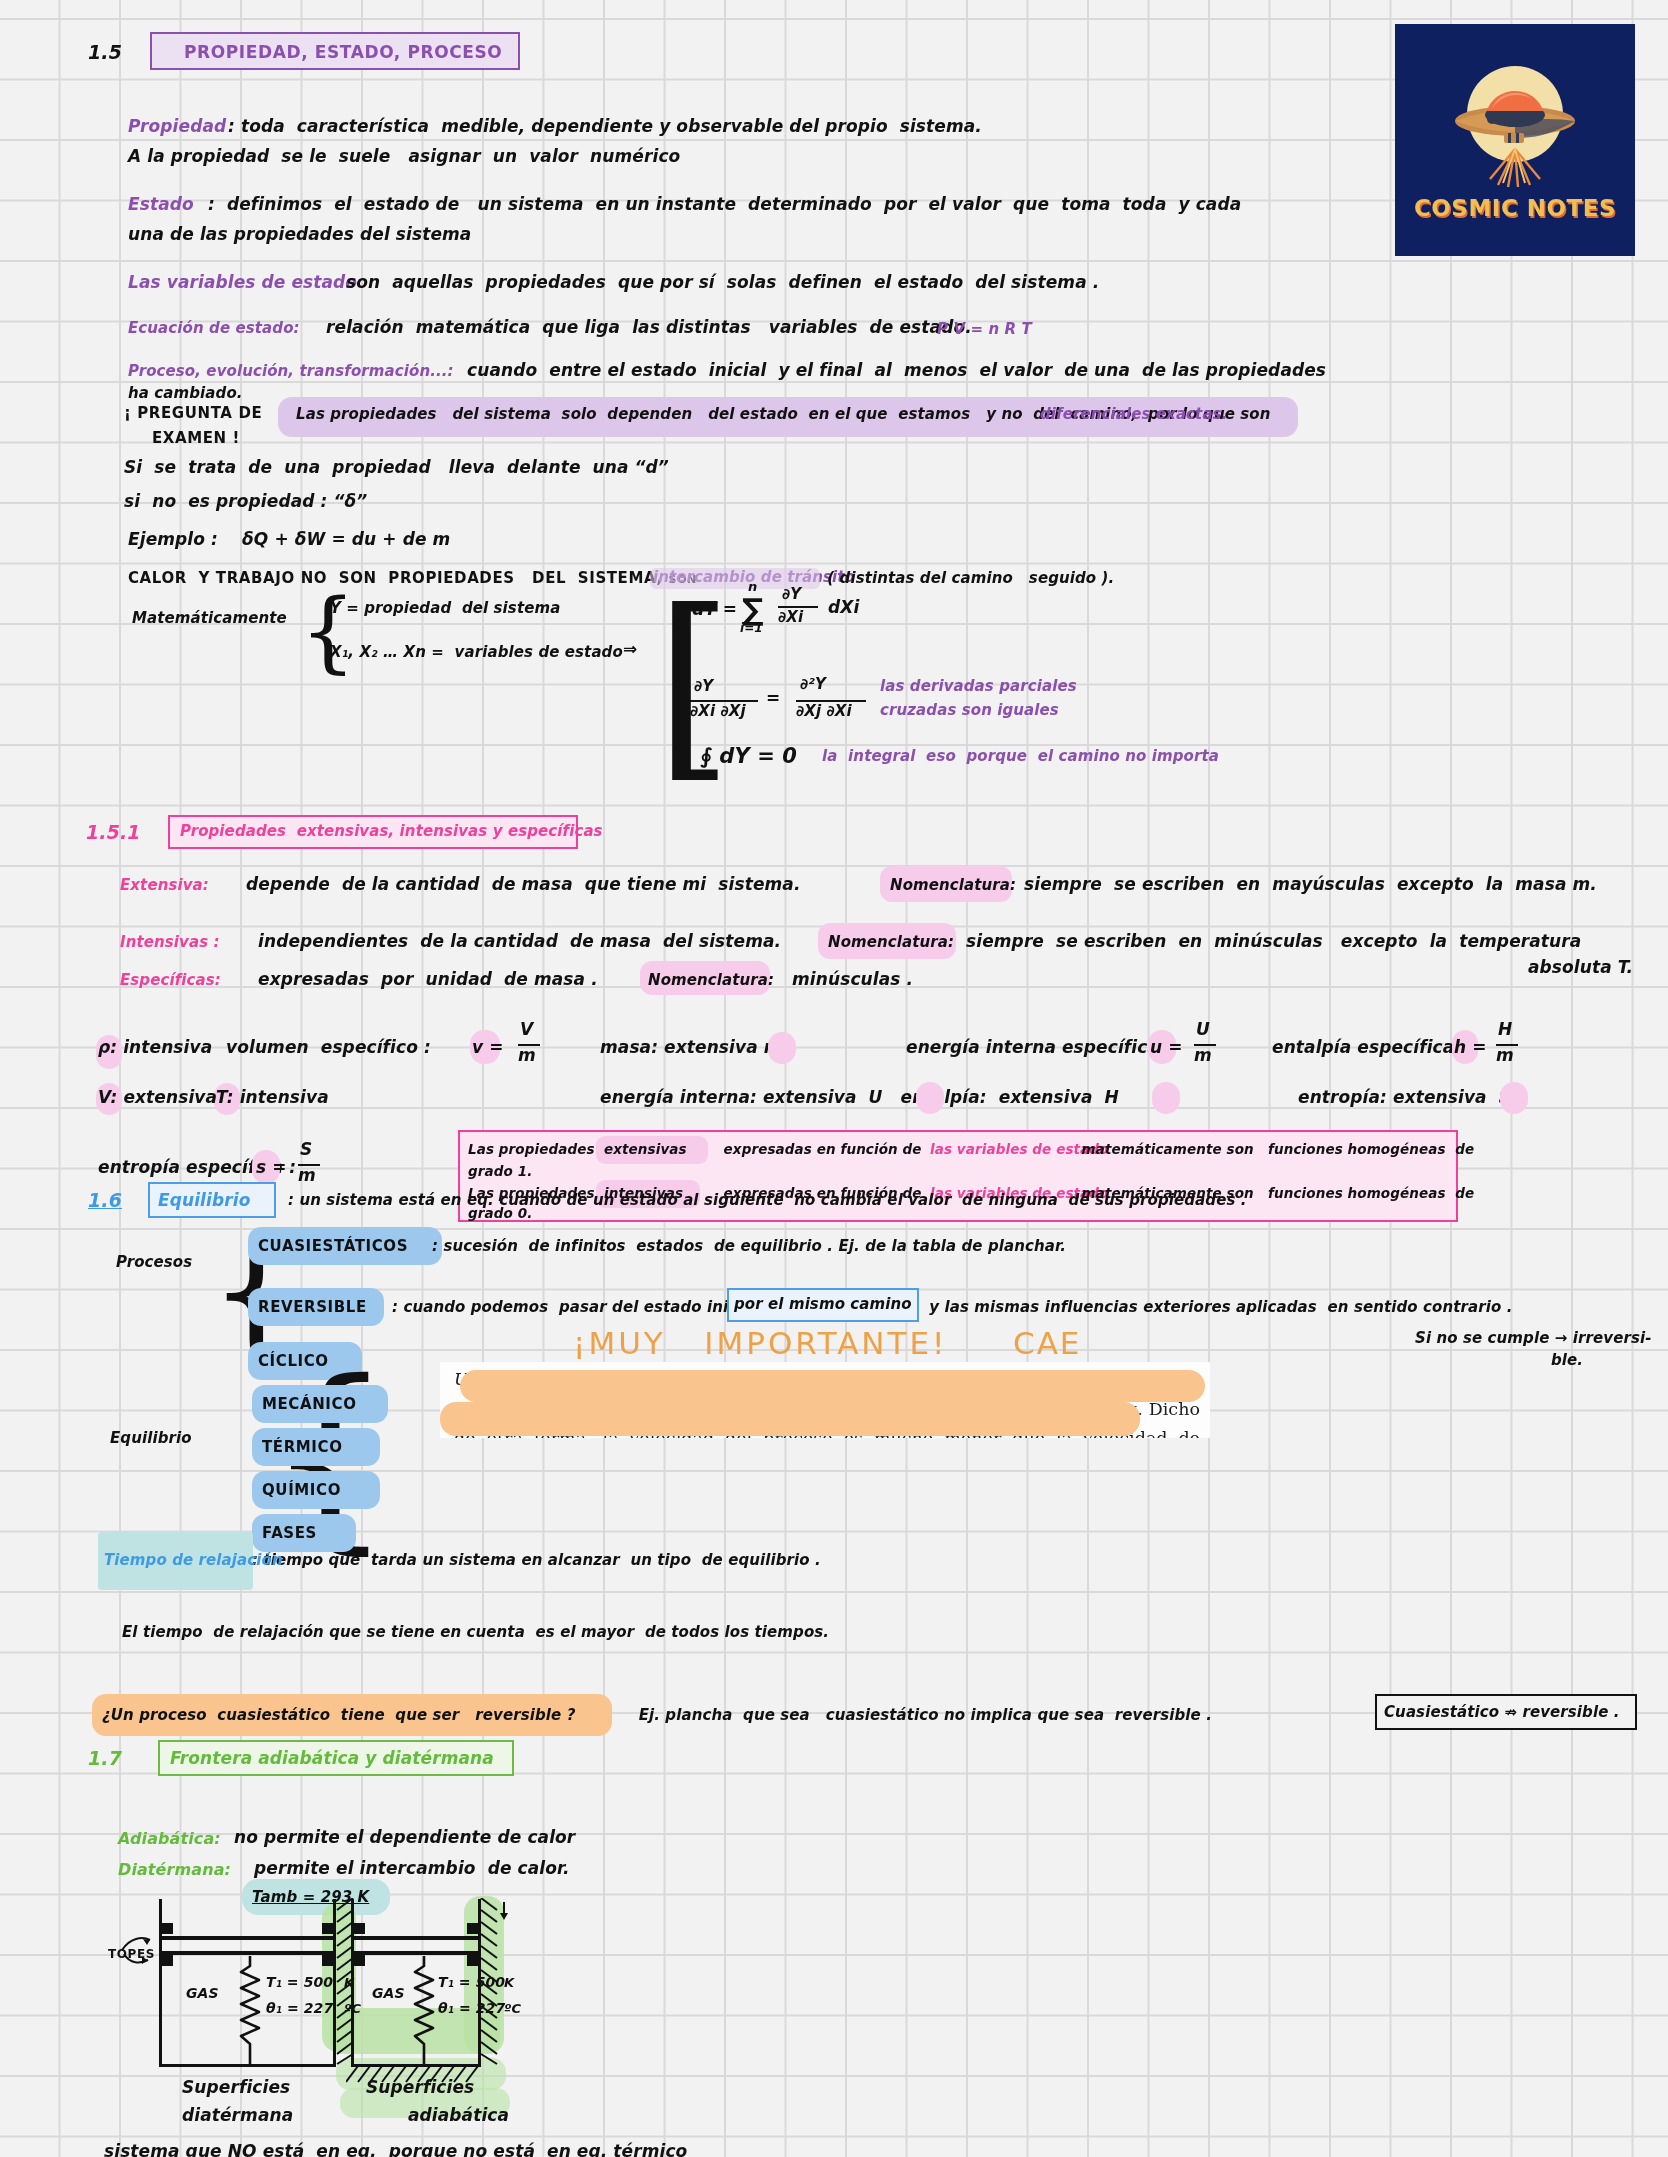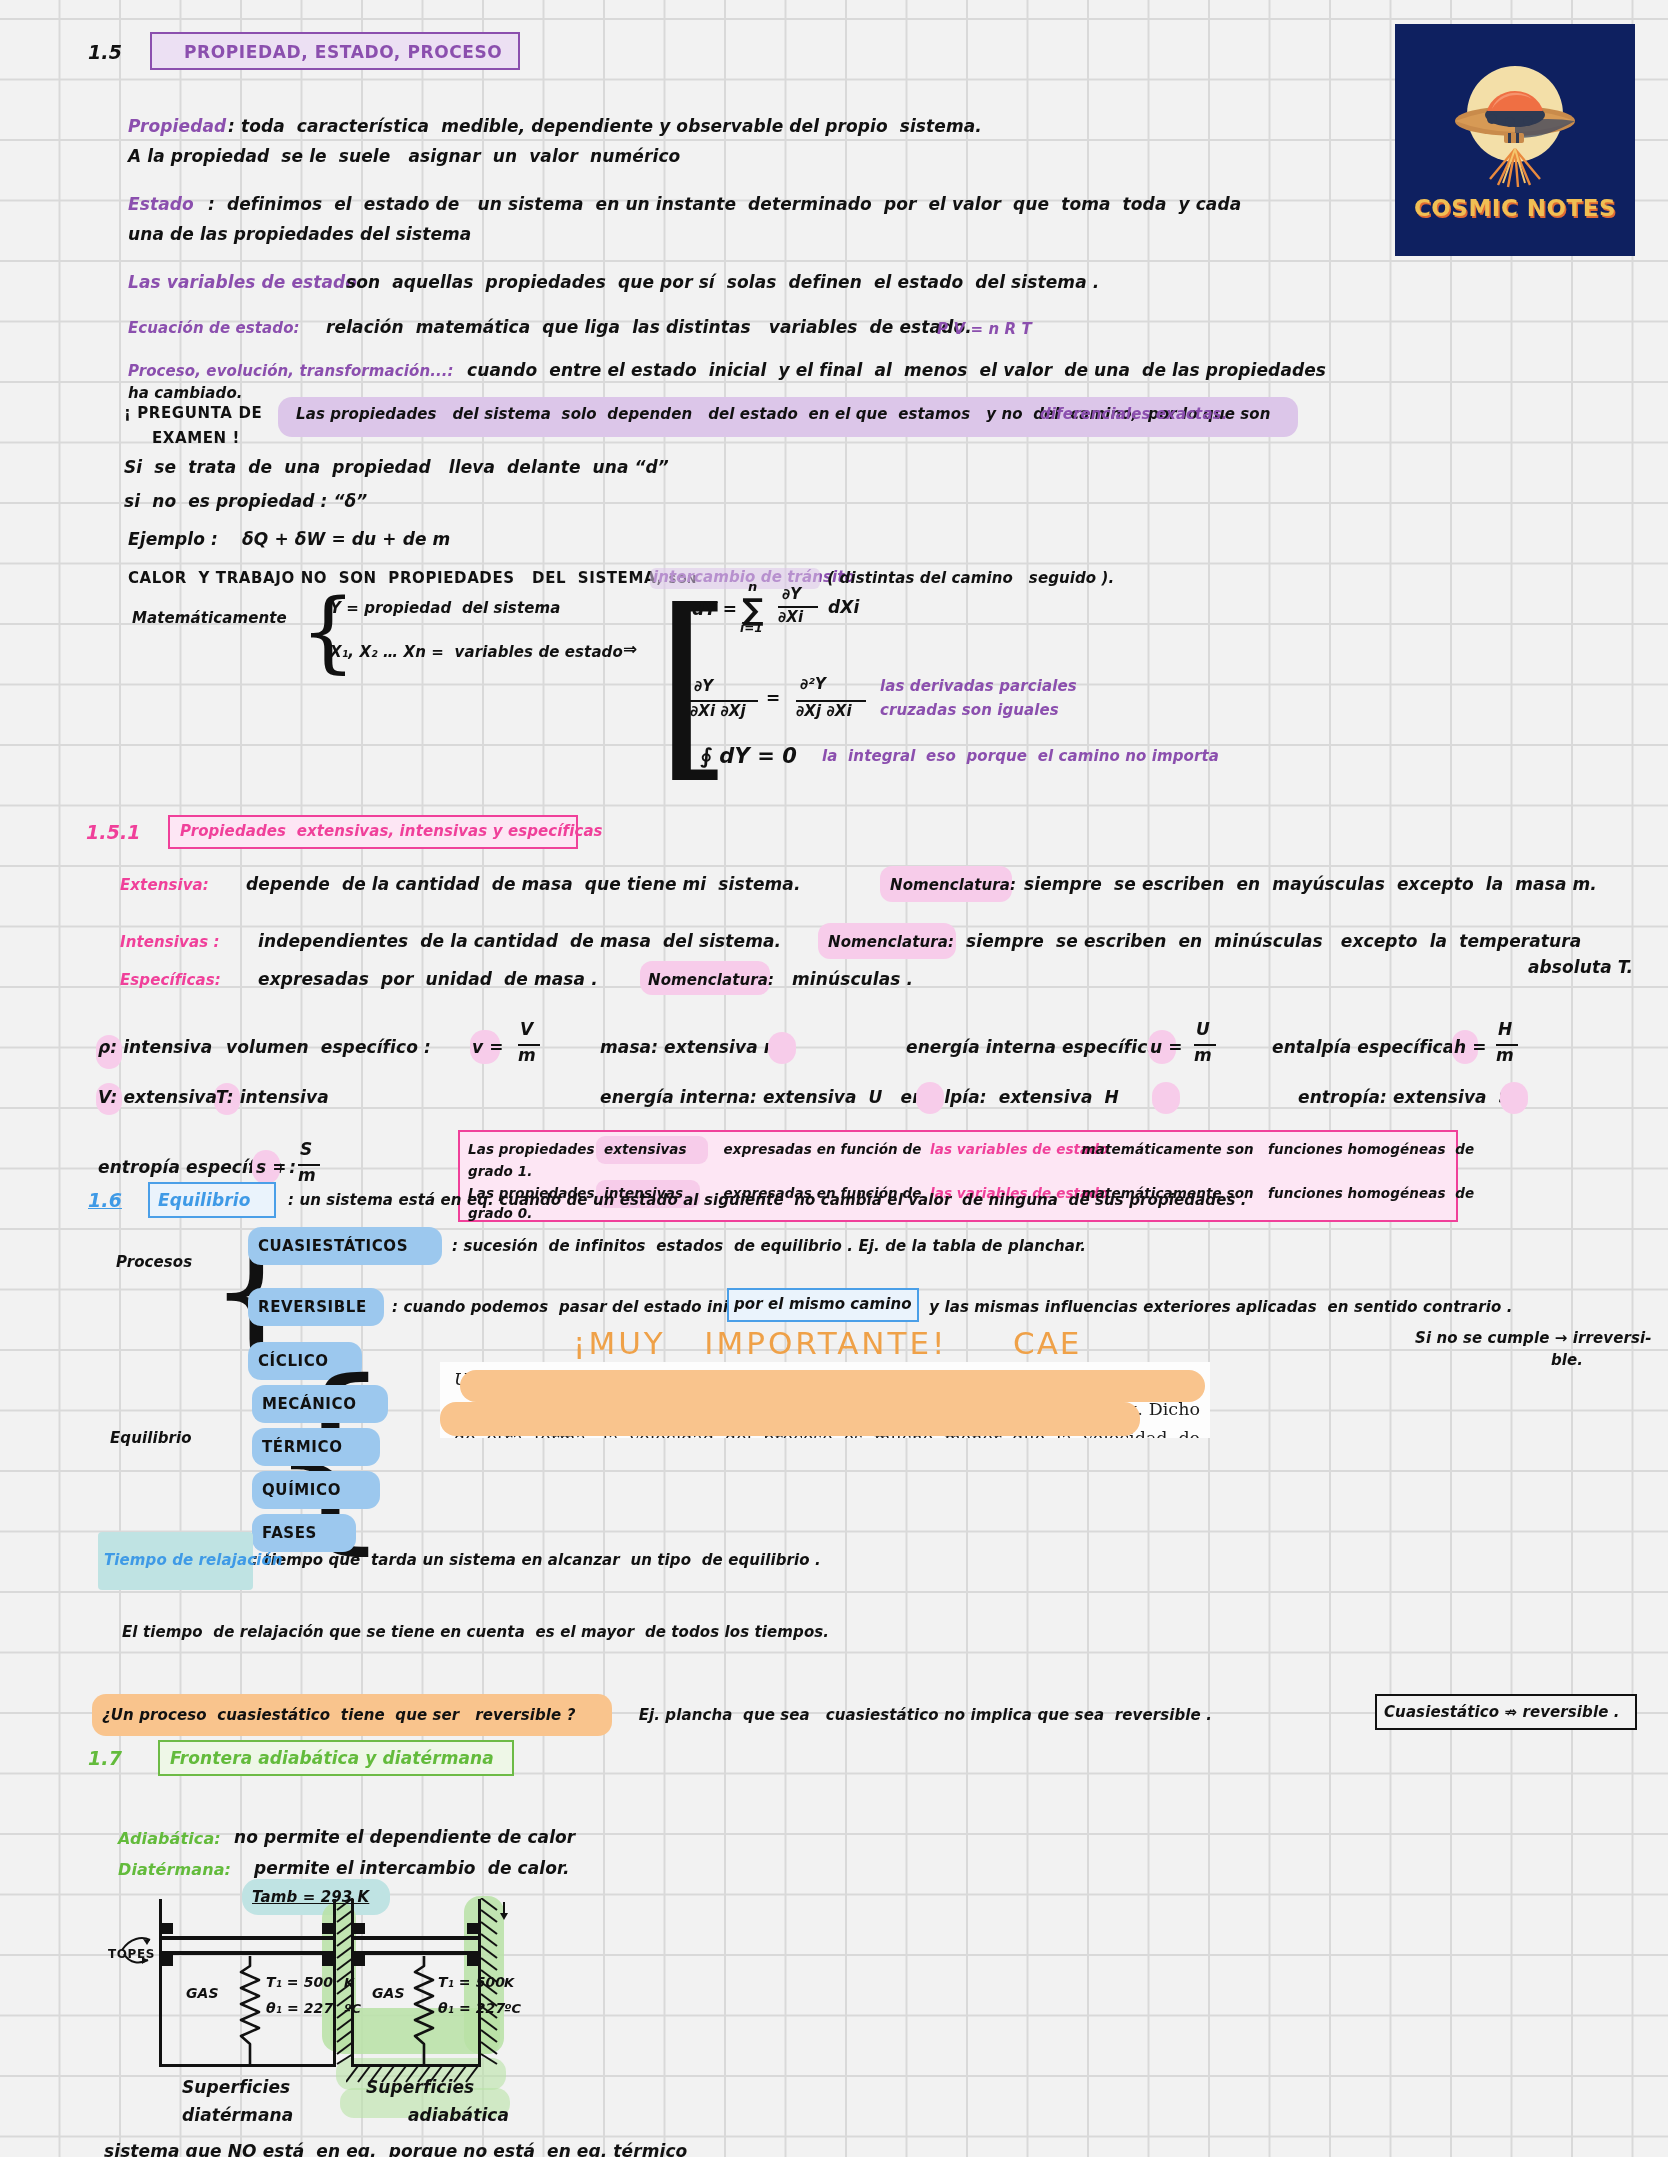--- a/index.html
+++ b/index.html
@@ -290,21 +290,21 @@
   <div class="hw lg blk ink-blue" style="left:88px; top:1190px;text-decoration:underline;">1.6</div>
   <div class="box box-blue" style="left:148px; top:1182px; width:128px; height:36px;"></div>
   <div class="hw md blk ink-blue" style="left:158px; top:1191px;">Equilibrio</div>
   <div class="hw sm blk" style="left:288px; top:1192px;">: un sistema está en eq. cuando de un estado al siguiente  no cambia el valor  de ninguna  de sus propiedades .</div>
 
   <div class="hw sm blk" style="left:116px; top:1254px;">Procesos</div>
   <div class="brace" style="left:208px; top:1215px; font-size:150px; font-weight:200;">{</div>
 
   <div class="pill" style="left:248px; top:1227px; width:194px; height:38px;"></div>
   <div class="hw sm blk caps" style="left:258px; top:1238px; z-index:2;">CUASIESTÁTICOS</div>
-  <div class="hw sm blk" style="left:452px; top:1238px;text-align:center;">: sucesión  de infinitos  estados  de equilibrio . Ej. de la tabla de planchar.</div>
+  <div class="hw sm blk" style="left:432px; top:1238px;text-align:center;">: sucesión  de infinitos  estados  de equilibrio . Ej. de la tabla de planchar.</div>
 
   <div class="pill" style="left:248px; top:1288px; width:136px; height:38px;"></div>
   <div class="hw sm blk caps" style="left:258px; top:1299px; z-index:2;">REVERSIBLE</div>
   <div class="hw sm blk" style="left:392px; top:1299px;">: cuando podemos  pasar del estado inicial al final</div>
   <div class="box box-blue" style="left:727px; top:1288px; width:192px; height:34px;"></div>
   <div class="hw sm blk" style="left:734px; top:1296px; z-index:2;">por el mismo camino</div>
   <div class="hw sm blk" style="left:924px; top:1299px;"> y las mismas influencias exteriores aplicadas  en sentido contrario .</div>
 
   <div class="pill" style="left:248px; top:1342px; width:114px; height:38px;"></div>
   <div class="hw sm blk caps" style="left:258px; top:1353px; z-index:2;">CÍCLICO</div>

